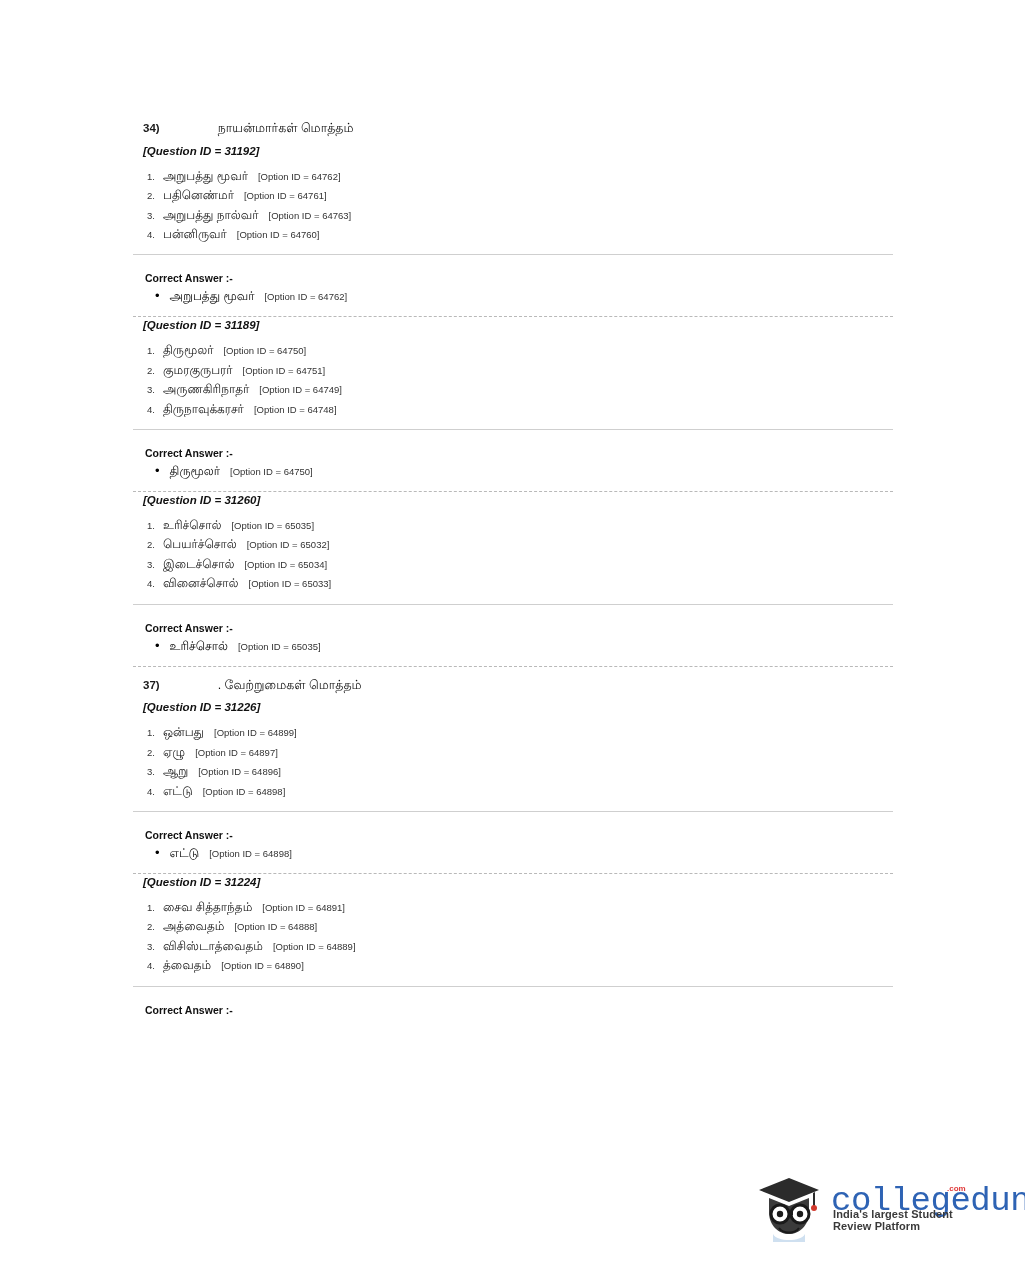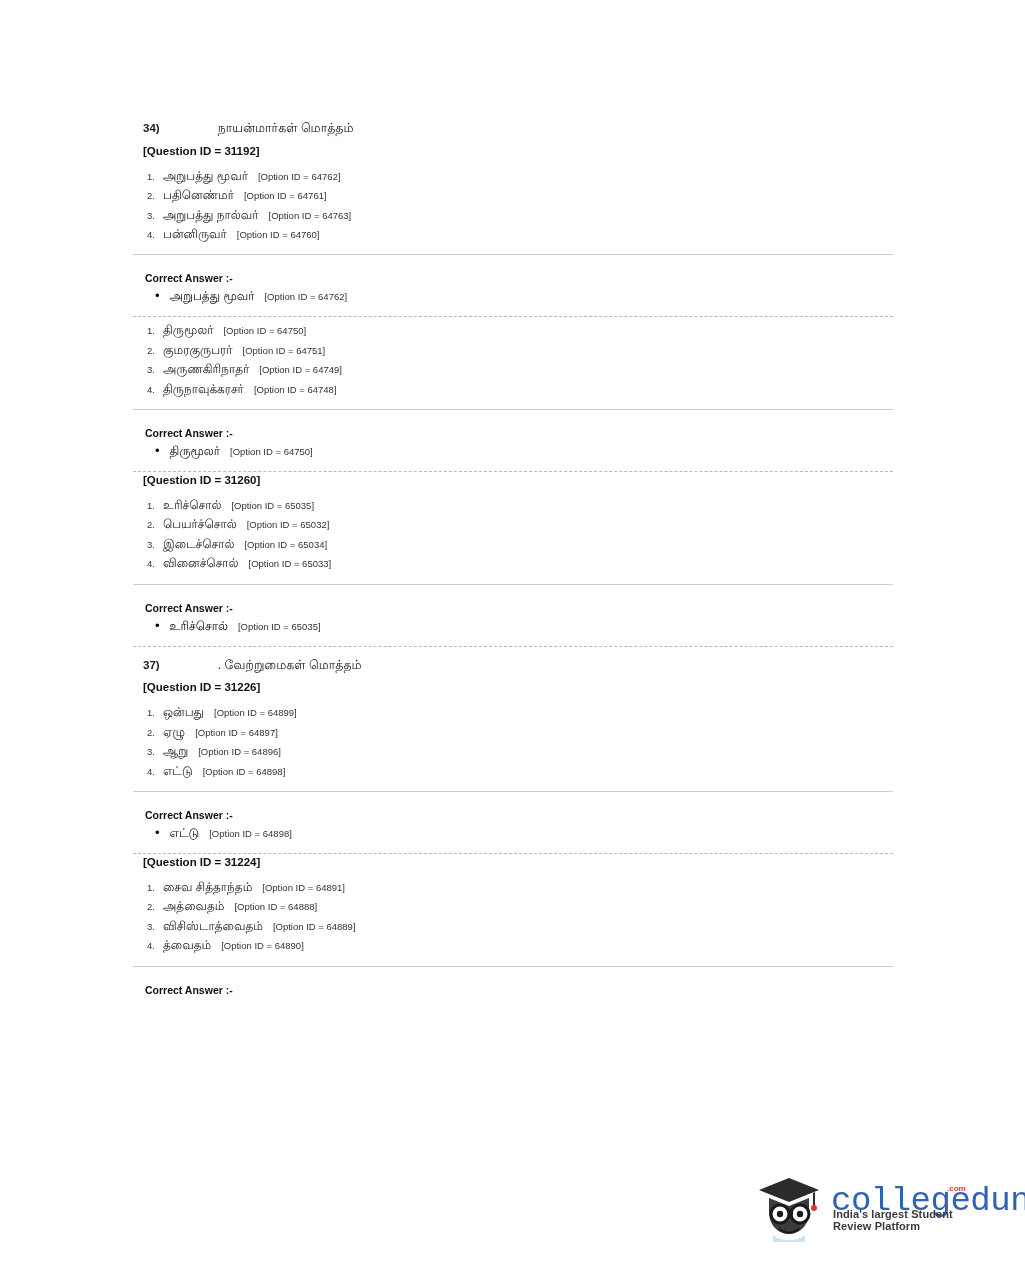--- a/index.html
+++ b/index.html
@@ -52,20 +52,21 @@
   .q-text {
     font-size: 12.5px;
     color: #111;
     line-height: 1.35;
   }
   .qid {
     font-weight: bold;
     font-size: 11.5px;
     padding: 2px 0 6px 10px;
     color: #111;
+    font-style: italic;
   }
   .opts {
     padding: 4px 0 4px 14px;
   }
   .opt-row {
     display: flex;
     align-items: baseline;
     line-height: 1.45;
     padding: 1px 0;
   }
@@ -199,20 +200,21 @@
       <div class="ans-sep"></div>
       <div class="ans-label">Correct Answer :-</div>
       <div class="ans-row">
         <span class="bullet">•</span>
         <span class="ans-text">அறுபத்து மூவர்</span>
         <span class="ans-id">[Option ID = 64762]</span>
       </div>
     </div>
 
     <div class="q-block">
+      <div class="qid">[Question ID = 31189]</div>
       <div class="opts">
         <div class="opt-row">
           <span class="opt-idx">1.</span>
           <span class="opt-text">திருமூலர்</span>
           <span class="opt-id">[Option ID = 64750]</span>
         </div>
         <div class="opt-row">
           <span class="opt-idx">2.</span>
           <span class="opt-text">குமரகுருபரர்</span>
           <span class="opt-id">[Option ID = 64751]</span>

